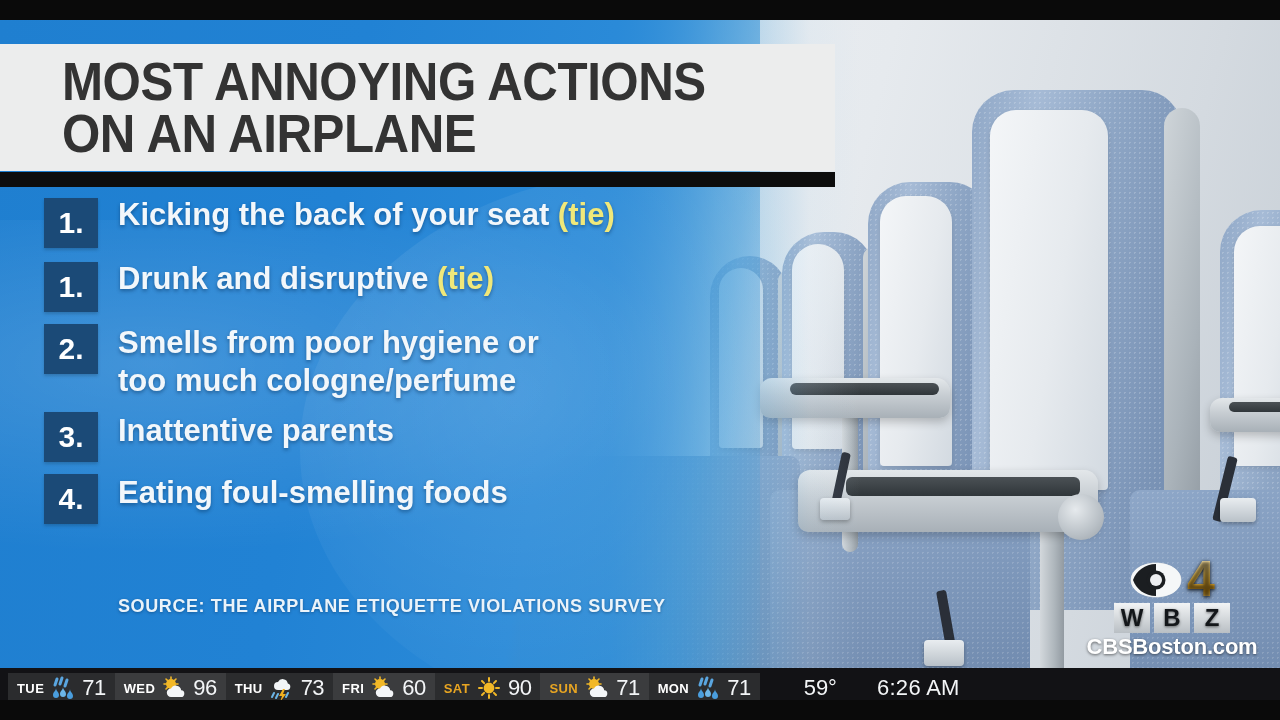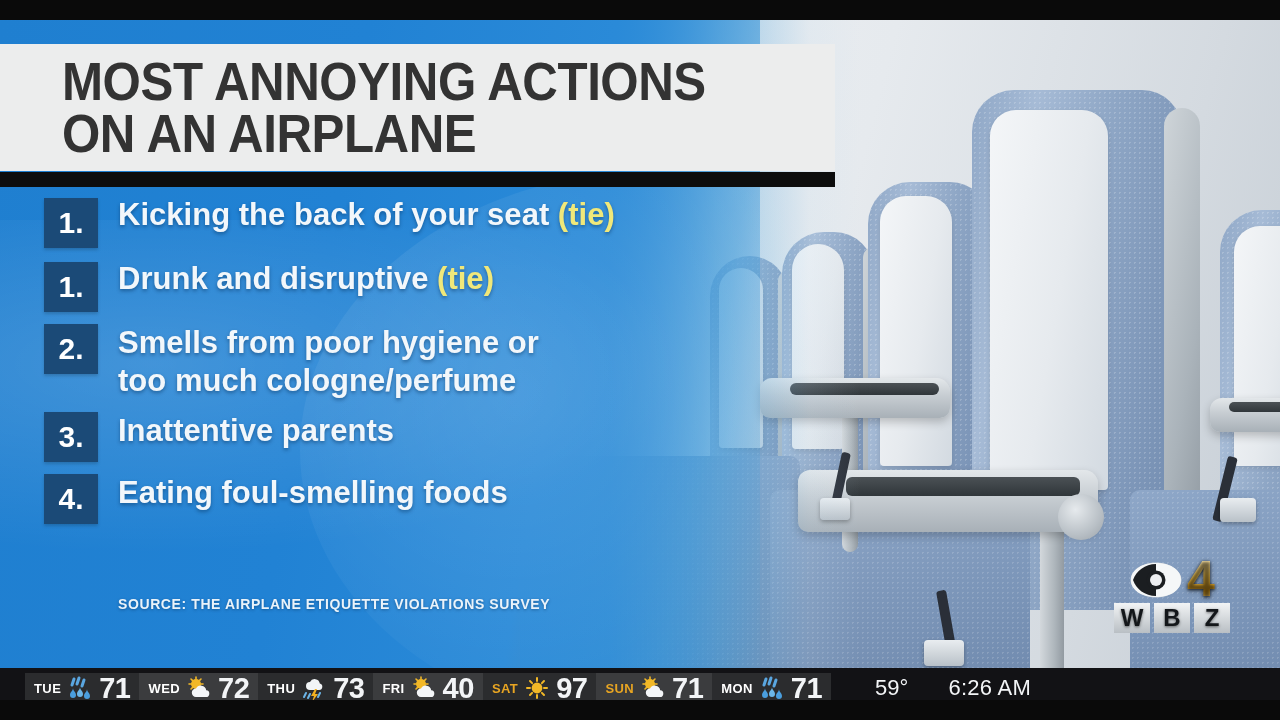--- a/index.html
+++ b/index.html
@@ -83,21 +83,21 @@
   .row { display:flex; align-items:flex-start; margin-bottom:12px; }
   .num { flex:0 0 auto; width:54px; height:50px; background:#1b4a77; color:#ffffff;
          font-weight:700; font-size:30px; display:flex; align-items:center; justify-content:center;
          box-shadow:0 2px 3px rgba(0,0,0,.18); }
   .row.r1 .num, .row.r2 .num { margin-top:2px; }
   .txt { margin-left:20px; color:#f2f7fb; font-weight:700; font-size:32px; line-height:1.18;
          text-shadow:0 2px 4px rgba(0,40,80,.45); transform:scaleX(.97); transform-origin:left top; }
   .tie { color:#f0e87a; }
 
   .source { position:absolute; left:118px; top:576px; z-index:25;
-            color:#eaf3fa; font-size:14px; font-weight:600; letter-spacing:.6px; text-transform:uppercase;
+            color:#eaf3fa; font-size:18px; font-weight:600; letter-spacing:.6px; text-transform:uppercase;
             text-shadow:0 1px 3px rgba(0,40,80,.45); }
 
   
   .bug { position:absolute; right:18px; top:537px; width:180px; z-index:30;
          text-shadow:0 1px 3px rgba(0,0,0,.55); }
   .bug-top { display:flex; align-items:center; justify-content:center; gap:4px; }
   .cbs-eye { width:54px; height:38px; position:relative; }
   .bug-four { font-weight:700; font-size:50px; line-height:.9;
               background:linear-gradient(170deg,#fff3cf 0%,#f0c24e 42%,#c98d14 75%,#f6dd95 100%);
               -webkit-background-clip:text; background-clip:text; color:transparent;
@@ -107,28 +107,28 @@
               font-weight:700; font-size:24px; color:#14171a;
               background:linear-gradient(180deg,#f2f4f5,#b9bfc4); }
   .bug-site { text-align:center; font-weight:700; font-size:22px; color:#ffffff; margin-top:1px; letter-spacing:-.2px; }
 
   
   .ticker { position:absolute; left:0; top:648px; width:1280px; height:40px; background:#121215; z-index:55;
             display:flex; align-items:center; }
   .ticker-city { margin-left:60px; width:194px; height:26px; background:#2182d4; color:#ffffff;
                  display:flex; align-items:center; justify-content:center;
                  font-weight:700; font-size:15px; letter-spacing:1.6px; }
-  .days { display:flex; align-items:center; height:30px; margin-left:25px; }
+  .days { display:flex; align-items:center; height:30px; margin-left:8px; }
   .day { display:flex; align-items:center; height:30px; padding:0 9px; gap:6px; }
   .day.odd { background:#2b2c2e; }
   .day.even { background:#3b3c3e; }
   .dow { font-size:13px; font-weight:700; color:#ffffff; letter-spacing:.4px; }
   .dow.weekend { color:#e8a522;text-align:center; }
   .wicon { width:26px; height:24px; position:relative; }
-  .temp { font-size:29px; font-weight:700; color:#f3f5f7; letter-spacing:-.5px; }
+  .temp { font-size:22px; font-weight:400; color:#f3f5f7; letter-spacing:-.5px; }
   .cur-temp { margin-left:44px; font-size:22px; color:#f3f5f7; }
   .clock { margin-left:40px; font-size:22px; color:#f3f5f7; letter-spacing:.3px; }
   .ticker-strip { position:absolute; left:0; top:688px; width:1280px; height:12px; z-index:56;
                   background:linear-gradient(90deg,#2182d4 0%,#2182d4 58%,#6ea8cf 72%,#9aa6ad 86%,#5c5f63 100%); }
 </style>
 </head>
 <body>
 
 <div id="screen">
 
@@ -261,20 +261,21 @@
             <circle cx="27" cy="19" r="6" fill="#eceef0"></circle>
           </svg>
         </span>
         <span class="bug-four">4</span>
       </div>
       <div class="wbz">
         <span>W</span>
         <span>B</span>
         <span>Z</span>
       </div>
+      <div class="bug-site">CBSBoston.com</div>
     </div>
 
     <div class="ticker">
 
       <div class="days">
 
         <div class="day odd">
           <span class="dow">TUE</span>
           <span class="wicon">
             <svg viewBox="0 0 26 24" width="26" height="24">
@@ -291,21 +292,21 @@
           <span class="dow">WED</span>
           <span class="wicon">
             <svg viewBox="0 0 26 24" width="26" height="24">
               <circle cx="10" cy="8" r="5" fill="#f2b827"></circle>
               <g stroke="#f2b827" stroke-width="1.6" stroke-linecap="round">
                 <path d="M10 1 v2 M10 13 v2 M3 8 h2 M15 8 h2 M5 3 l1.4 1.4 M13.6 11.6 L15 13 M15 3 l-1.4 1.4 M6.4 11.6 L5 13"></path>
               </g>
               <path d="M10 21 a4.2 4.2 0 0 1 0 -8.4 a5.4 5.4 0 0 1 10.2 1.6 a3.4 3.4 0 0 1 -0.6 6.8 z" fill="#f4f6f8"></path>
             </svg>
           </span>
-          <span class="temp">72</span>
+          <span class="temp">96</span>
         </div>
 
         <div class="day odd">
           <span class="dow">THU</span>
           <span class="wicon">
             <svg viewBox="0 0 26 24" width="26" height="24">
               <path d="M9 14 a4 4 0 0 1 0 -8 a5.2 5.2 0 0 1 9.8 1.5 a3.3 3.3 0 0 1 -0.6 6.5 z" fill="#f2f5f7"></path>
               <path d="M5 17 l-2 4 M9 18 l-2 4 M19 17 l-2 4" stroke="#6cb6e8" stroke-width="2" stroke-linecap="round"></path>
               <path d="M14 13 l-4 7 h3 l-2 6 l6 -8 h-3 l2 -5 z" fill="#f0b020"></path>
             </svg>
@@ -317,34 +318,34 @@
           <span class="dow">FRI</span>
           <span class="wicon">
             <svg viewBox="0 0 26 24" width="26" height="24">
               <circle cx="10" cy="8" r="5" fill="#f2b827"></circle>
               <g stroke="#f2b827" stroke-width="1.6" stroke-linecap="round">
                 <path d="M10 1 v2 M10 13 v2 M3 8 h2 M15 8 h2 M5 3 l1.4 1.4 M13.6 11.6 L15 13 M15 3 l-1.4 1.4 M6.4 11.6 L5 13"></path>
               </g>
               <path d="M10 21 a4.2 4.2 0 0 1 0 -8.4 a5.4 5.4 0 0 1 10.2 1.6 a3.4 3.4 0 0 1 -0.6 6.8 z" fill="#f4f6f8"></path>
             </svg>
           </span>
-          <span class="temp">40</span>
+          <span class="temp">60</span>
         </div>
 
         <div class="day odd">
           <span class="dow weekend">SAT</span>
           <span class="wicon">
             <svg viewBox="0 0 26 24" width="26" height="24">
               <circle cx="13" cy="12" r="5.4" fill="#f2b827"></circle>
               <g stroke="#f2b827" stroke-width="2" stroke-linecap="round">
                 <path d="M13 2 v3 M13 19 v3 M3 12 h3 M20 12 h3 M6 5 l2.1 2.1 M17.9 16.9 L20 19 M20 5 l-2.1 2.1 M8.1 16.9 L6 19"></path>
               </g>
             </svg>
           </span>
-          <span class="temp">97</span>
+          <span class="temp">90</span>
         </div>
 
         <div class="day even">
           <span class="dow weekend">SUN</span>
           <span class="wicon">
             <svg viewBox="0 0 26 24" width="26" height="24">
               <circle cx="10" cy="8" r="5" fill="#f2b827"></circle>
               <g stroke="#f2b827" stroke-width="1.6" stroke-linecap="round">
                 <path d="M10 1 v2 M10 13 v2 M3 8 h2 M15 8 h2 M5 3 l1.4 1.4 M13.6 11.6 L15 13 M15 3 l-1.4 1.4 M6.4 11.6 L5 13"></path>
               </g>

